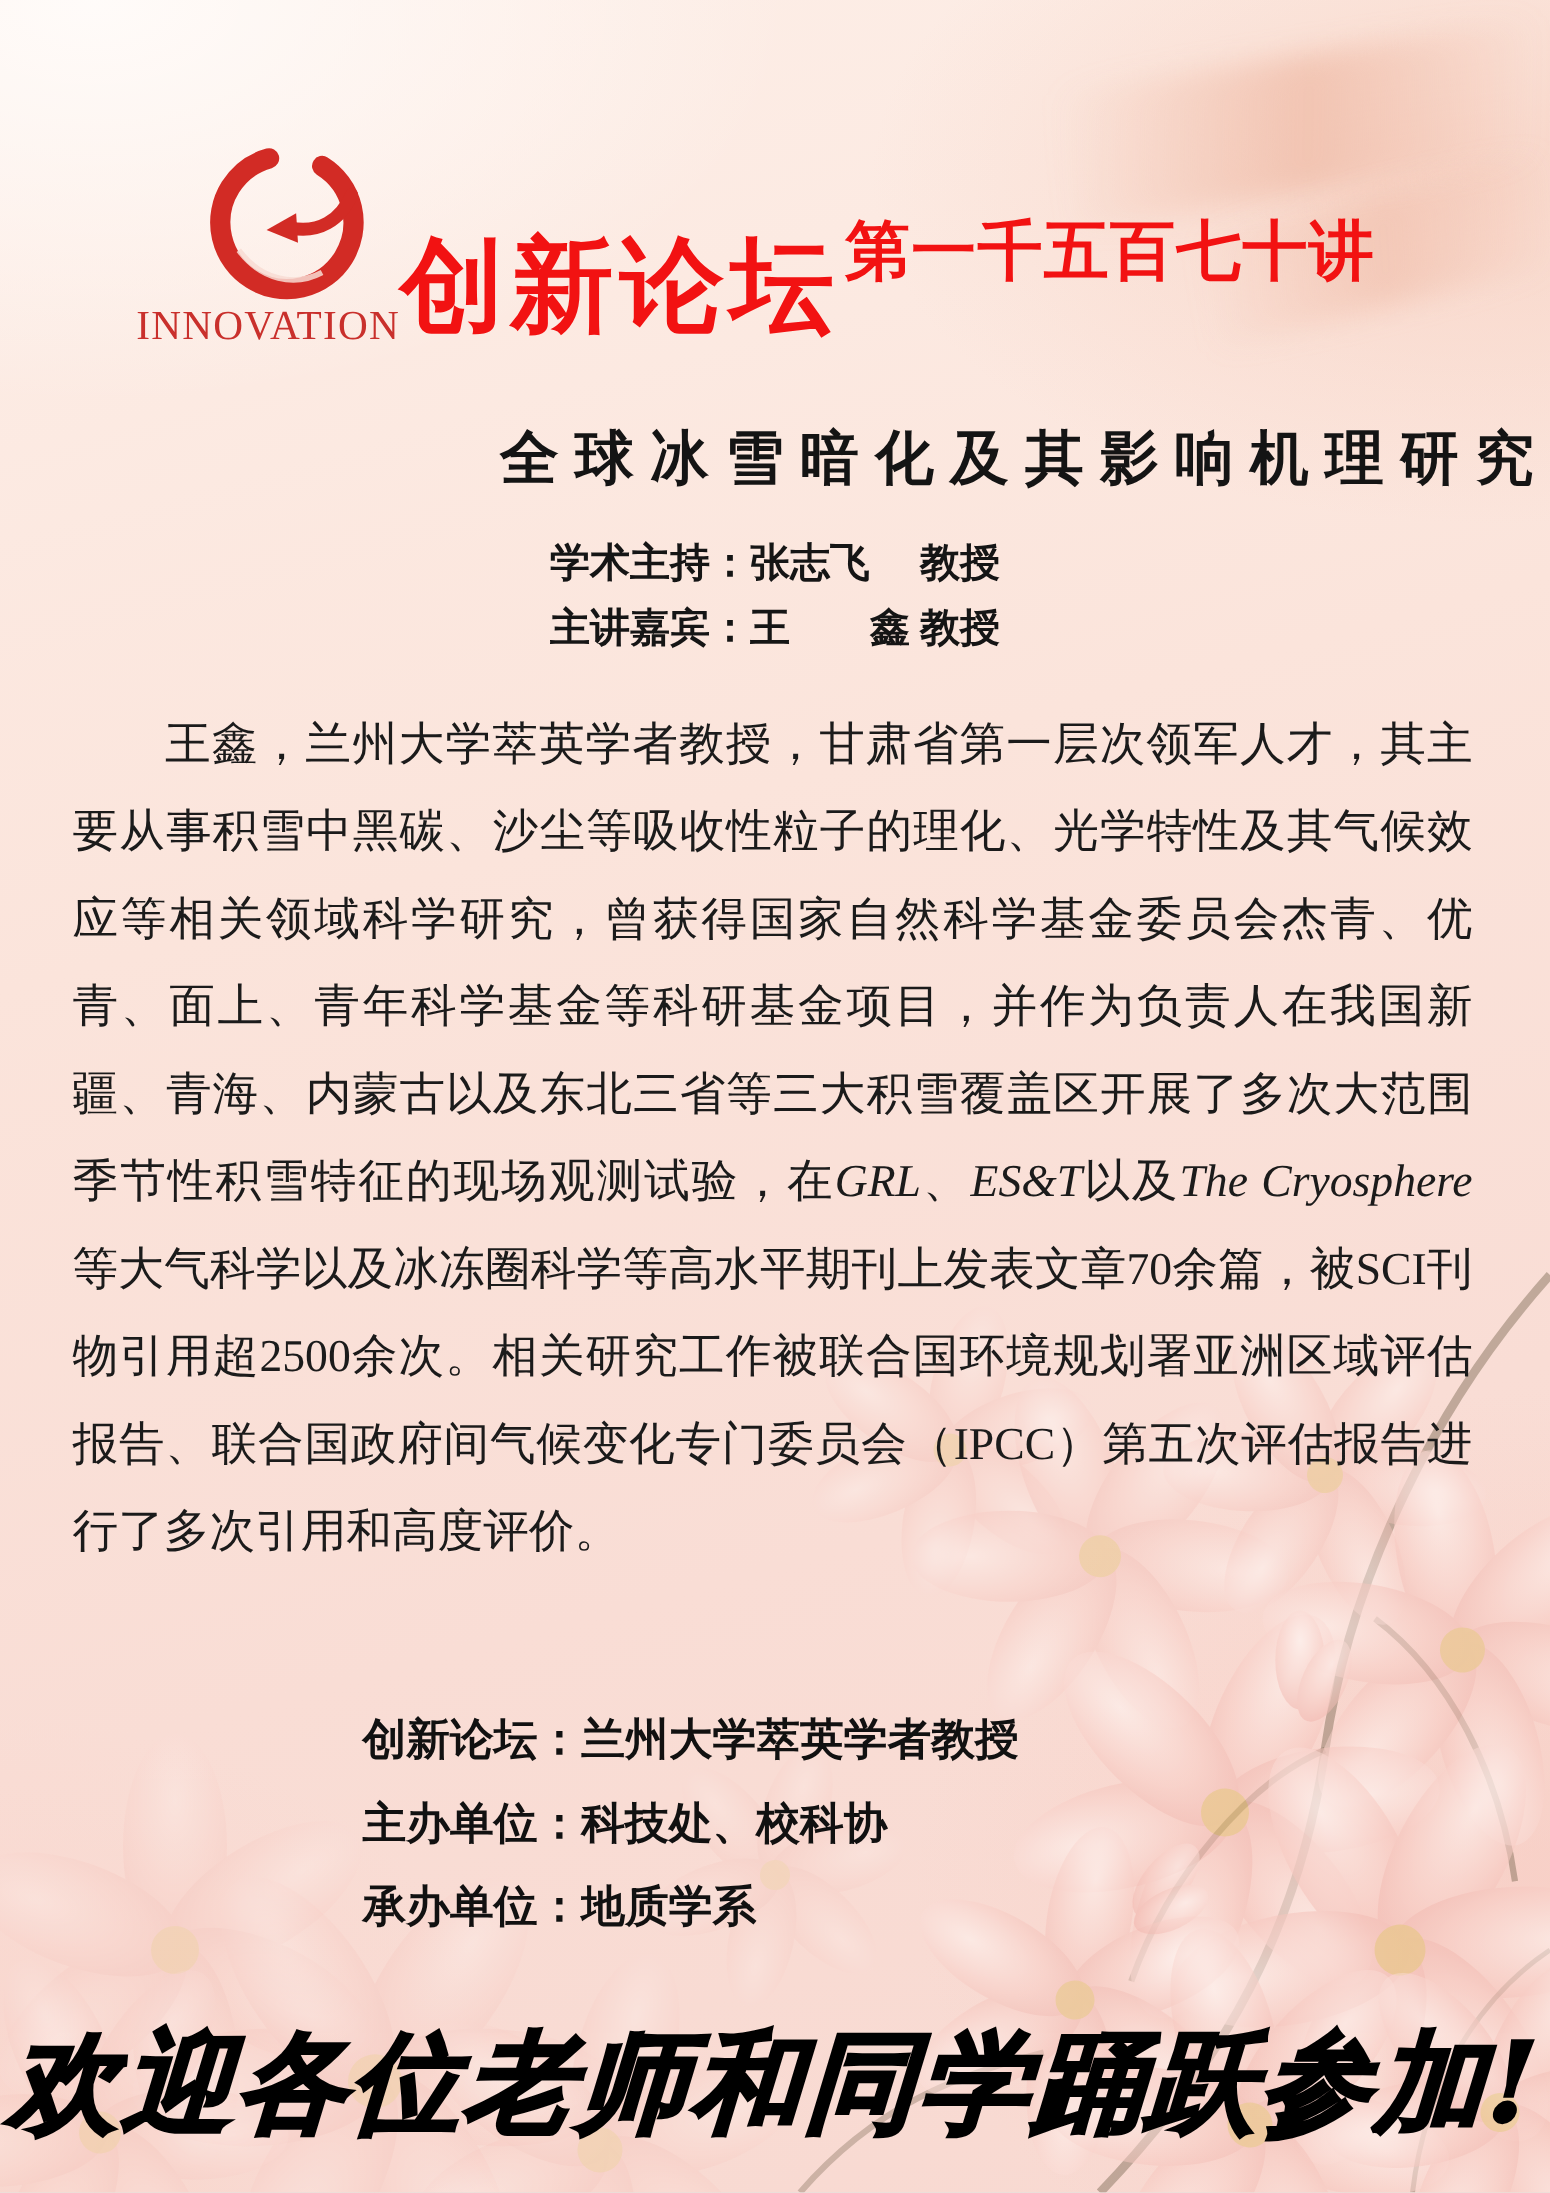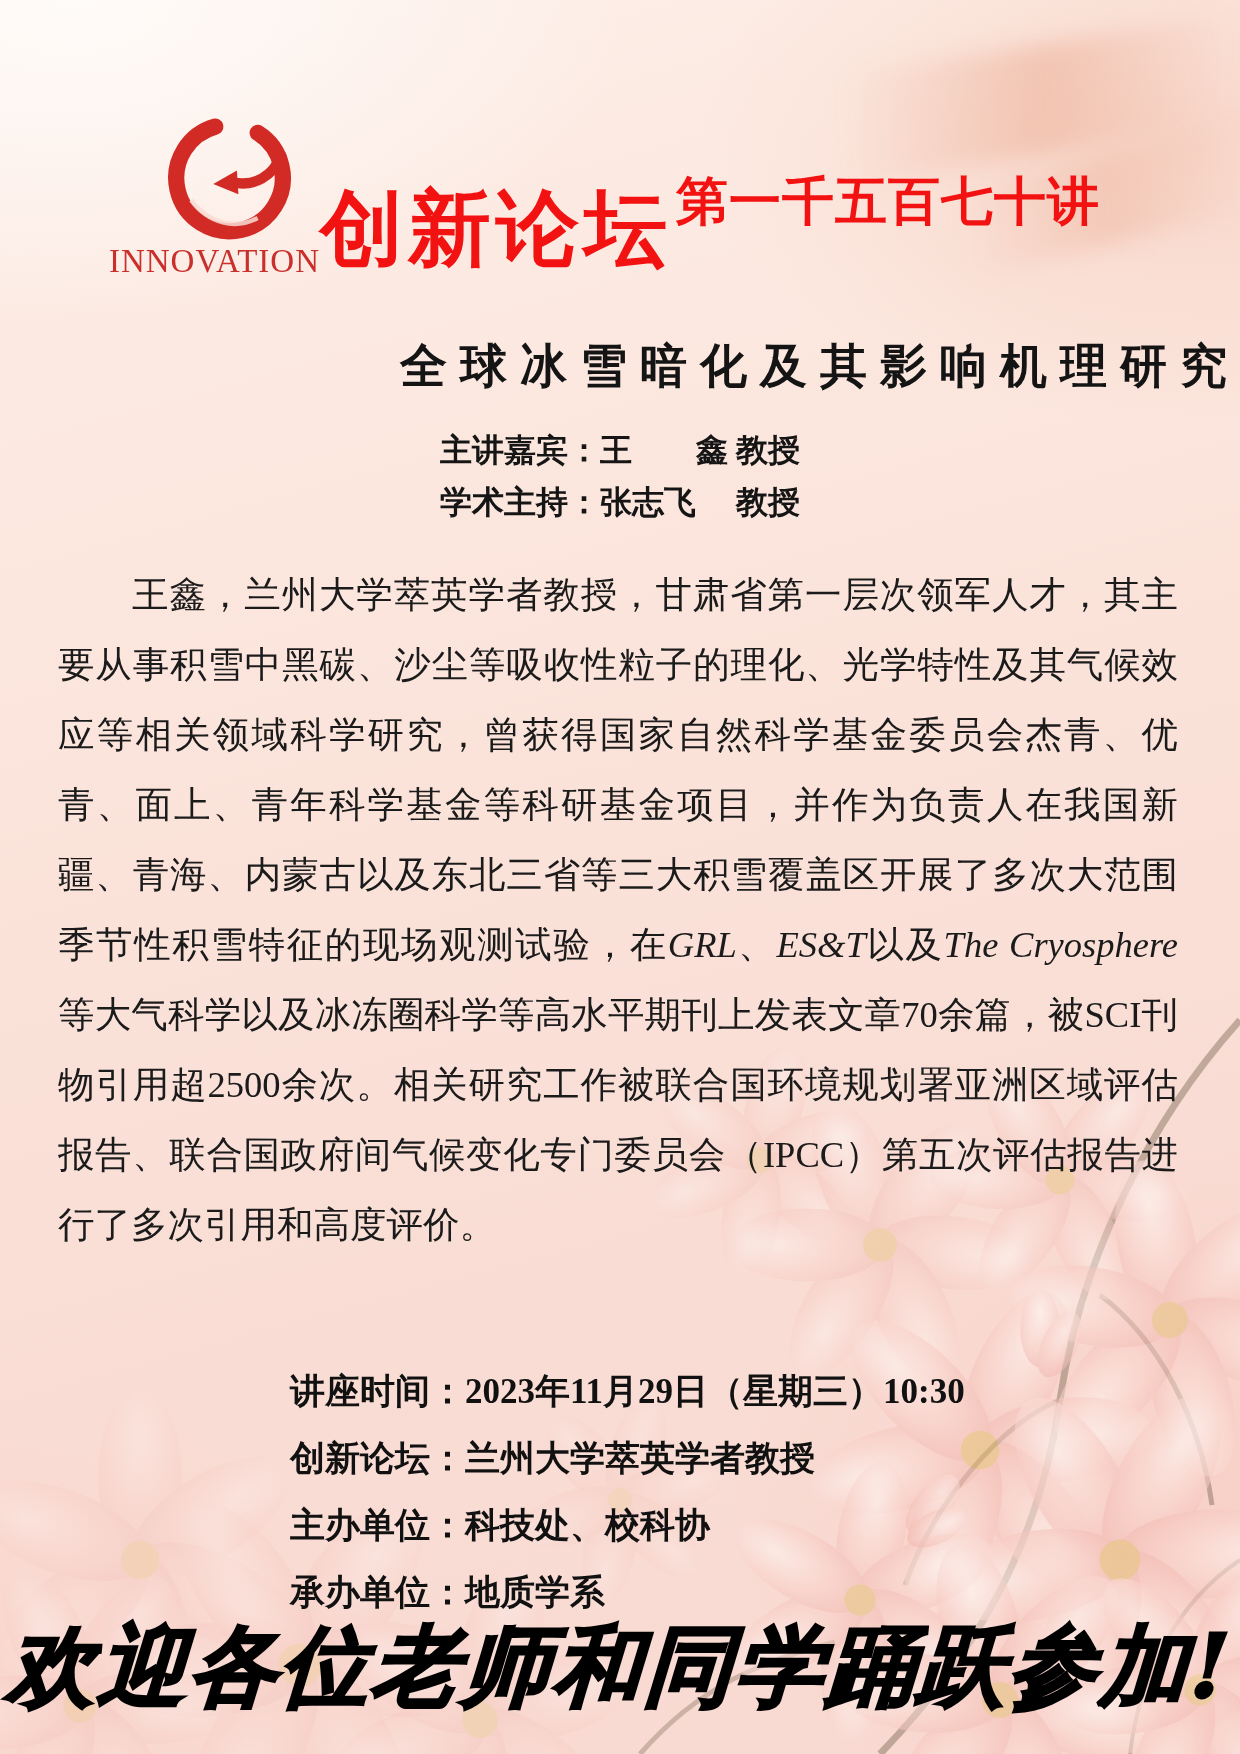--- a/index.html
+++ b/index.html
@@ -116,31 +116,28 @@
   </svg>
   <div class="brand">INNOVATION</div>
 
   <div class="forum-title">创新论坛</div>
   <div class="lecture-no">第一千五百七十讲</div>
 
   <h1 class="lecture-title">全球冰雪暗化及其影响机理研究</h1>
 
   <div class="speakers">
     <div class="speakers-inner">
+      <div>学术主持：张志飞　 教授</div>
       <div>主讲嘉宾：王　　鑫 教授</div>
-      <div>学术主持：张志飞　 教授</div>
     </div>
   </div>
 
   <p class="bio"><span>王鑫，兰州大学萃英学者教授，甘肃省第一层次领军人才，其主要从事积雪中黑碳、沙尘等吸收性粒子的理化、光学特性及其气候效应等相关领域科学研究，曾获得国家自然科学基金委员会杰青、优青、面上、青年科学基金等科研基金项目，并作为负责人在我国新疆、青海、内蒙古以及东北三省等三大积雪覆盖区开展了多次大范围季节性积雪特征的现场观测试验，在</span><span class="it">GRL</span><span>、</span><span class="it">ES&amp;T</span><span>以及</span><span class="it">The Cryosphere</span><span>等大气科学以及冰冻圈科学等高水平期刊上发表文章70余篇，被SCI刊物引用超2500余次。相关研究工作被联合国环境规划署亚洲区域评估报告、联合国政府间气候变化专门委员会（IPCC）第五次评估报告进行了多次引用和高度评价。</span></p>
 
   <div class="details">
-    <div class="detail-row">
-      <span>讲座时间：</span><span>2023年11月29日（星期三）10:30</span>
-    </div>
     <div class="detail-row">
       <span>创新论坛：</span><span>兰州大学萃英学者教授</span>
     </div>
     <div class="detail-row">
       <span>主办单位：</span><span>科技处、校科协</span>
     </div>
     <div class="detail-row">
       <span>承办单位：</span><span>地质学系</span>
     </div>
   </div>

